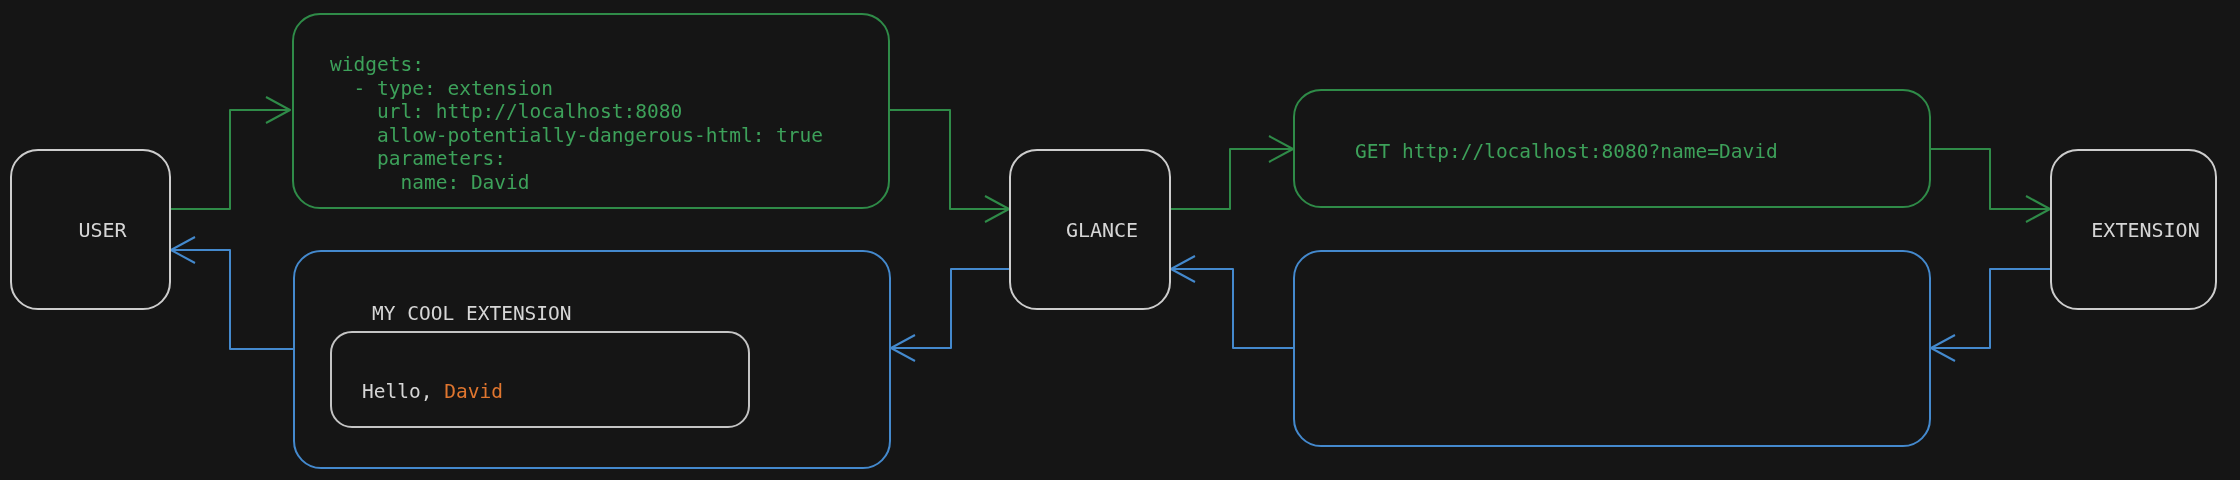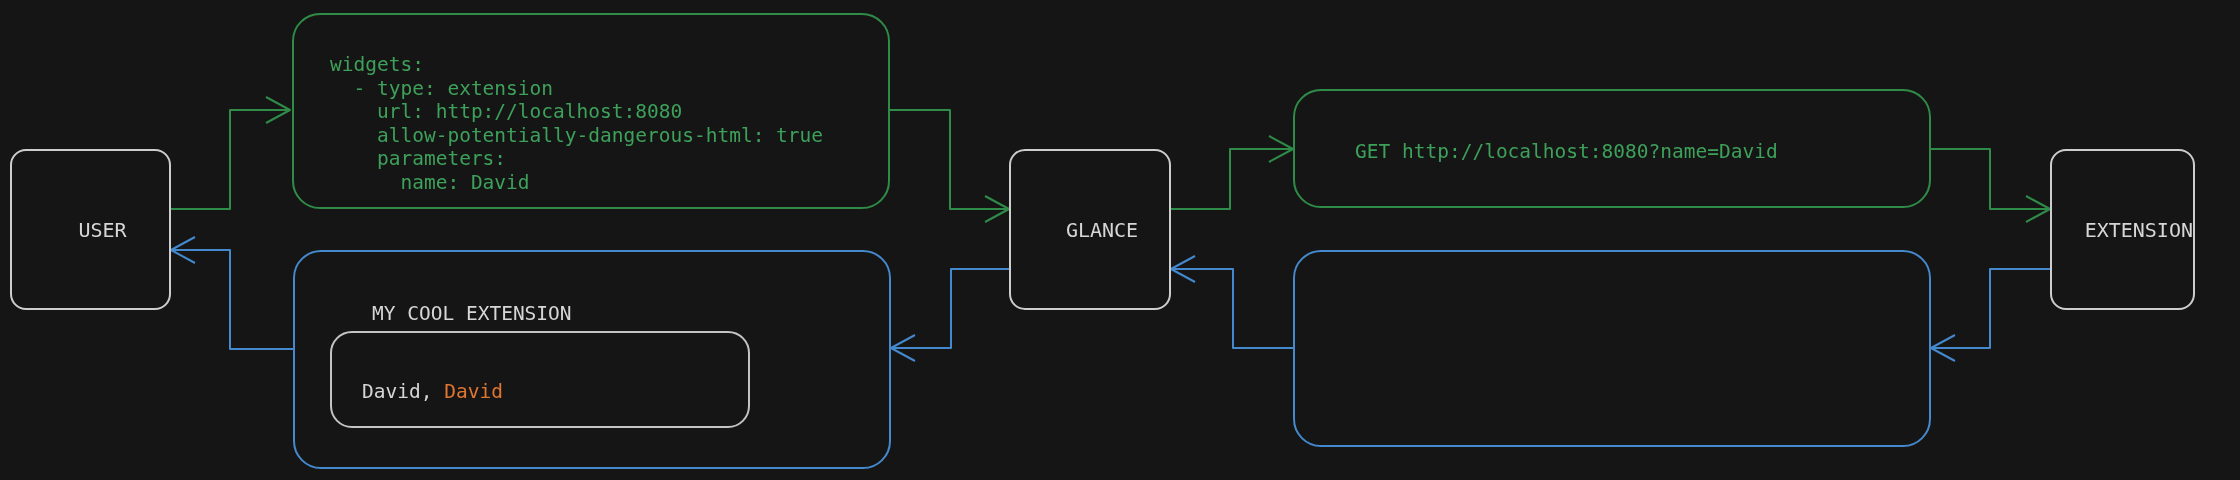--- a/index.html
+++ b/index.html
@@ -11,21 +11,21 @@
     position: relative;
     width: 2240px;
     height: 480px;
     background: var(--background, #151515);
     font-family: "DejaVu Sans Mono", "Liberation Mono", monospace;
     overflow: hidden;
   }
   .node-box {
     position: absolute;
     border: 2px solid var(--node-border, #cdcdcd);
-    border-radius: 16px;
+    border-radius: 28px;
     display: flex;
     align-items: center;
     justify-content: center;
     box-sizing: border-box;
     background: transparent;
     padding-left: 24px;
   }
   .node-label {
     color: var(--white, #d6d6d6);
     font-size: 20px;
@@ -99,35 +99,35 @@
   </svg>
 
   <div class="node-box" style="left:10px; top:149px; width:161px; height:161px;">
     <span class="node-label">USER</span>
   </div>
 
   <div class="node-box" style="left:1009px; top:149px; width:162px; height:161px;justify-content:center;">
     <span class="node-label">GLANCE</span>
   </div>
 
-  <div class="node-box" style="left:2050px; top:149px; width:145px; height:161px;justify-content:flex-end;">
+  <div class="node-box" style="left:2050px; top:149px; width:167px; height:161px;">
     <span class="node-label">EXTENSION</span>
   </div>
 
   <div class="msg-box green" style="left:292px; top:13px; width:598px; height:196px;"></div>
   <pre class="code green-text" style="left:318px; top:41px;">widgets:
   - type: extension
     url: http://localhost:8080
     allow-potentially-dangerous-html: true
     parameters:
       name: David</pre>
 
   <div class="msg-box green" style="left:1293px; top:89px; width:638px; height:119px;"></div>
   <pre class="code green-text" style="left:1343px; top:128px;">GET http://localhost:8080?name=David</pre>
 
   <div class="msg-box blue" style="left:1293px; top:250px; width:638px; height:197px;"></div>
 
   <div class="msg-box blue" style="left:293px; top:250px; width:598px; height:219px;"></div>
   <div class="code white-text" style="left:360px; top:290px;">MY COOL EXTENSION</div>
   <div class="inner-box" style="left:330px; top:331px; width:420px; height:97px;"></div>
-  <div class="code" style="left:350px; top:368px;"><span class="white-text">David, </span><span class="orange-text">David</span></div>
+  <div class="code" style="left:350px; top:368px;"><span class="white-text">Hello, </span><span class="orange-text">David</span></div>
 
 </div>
 
 </body></html>

